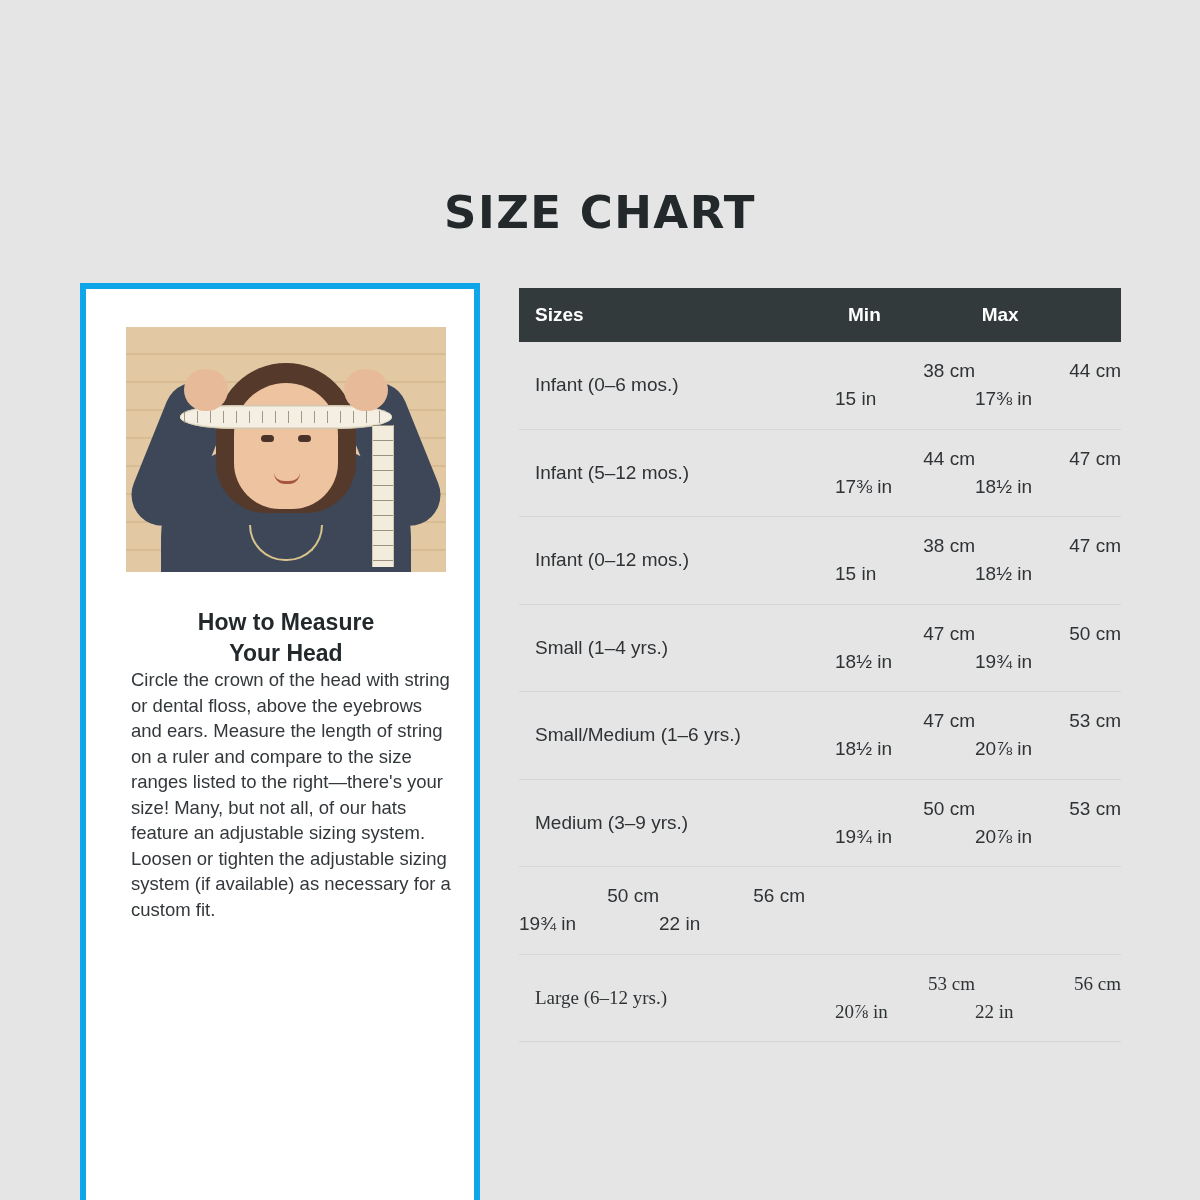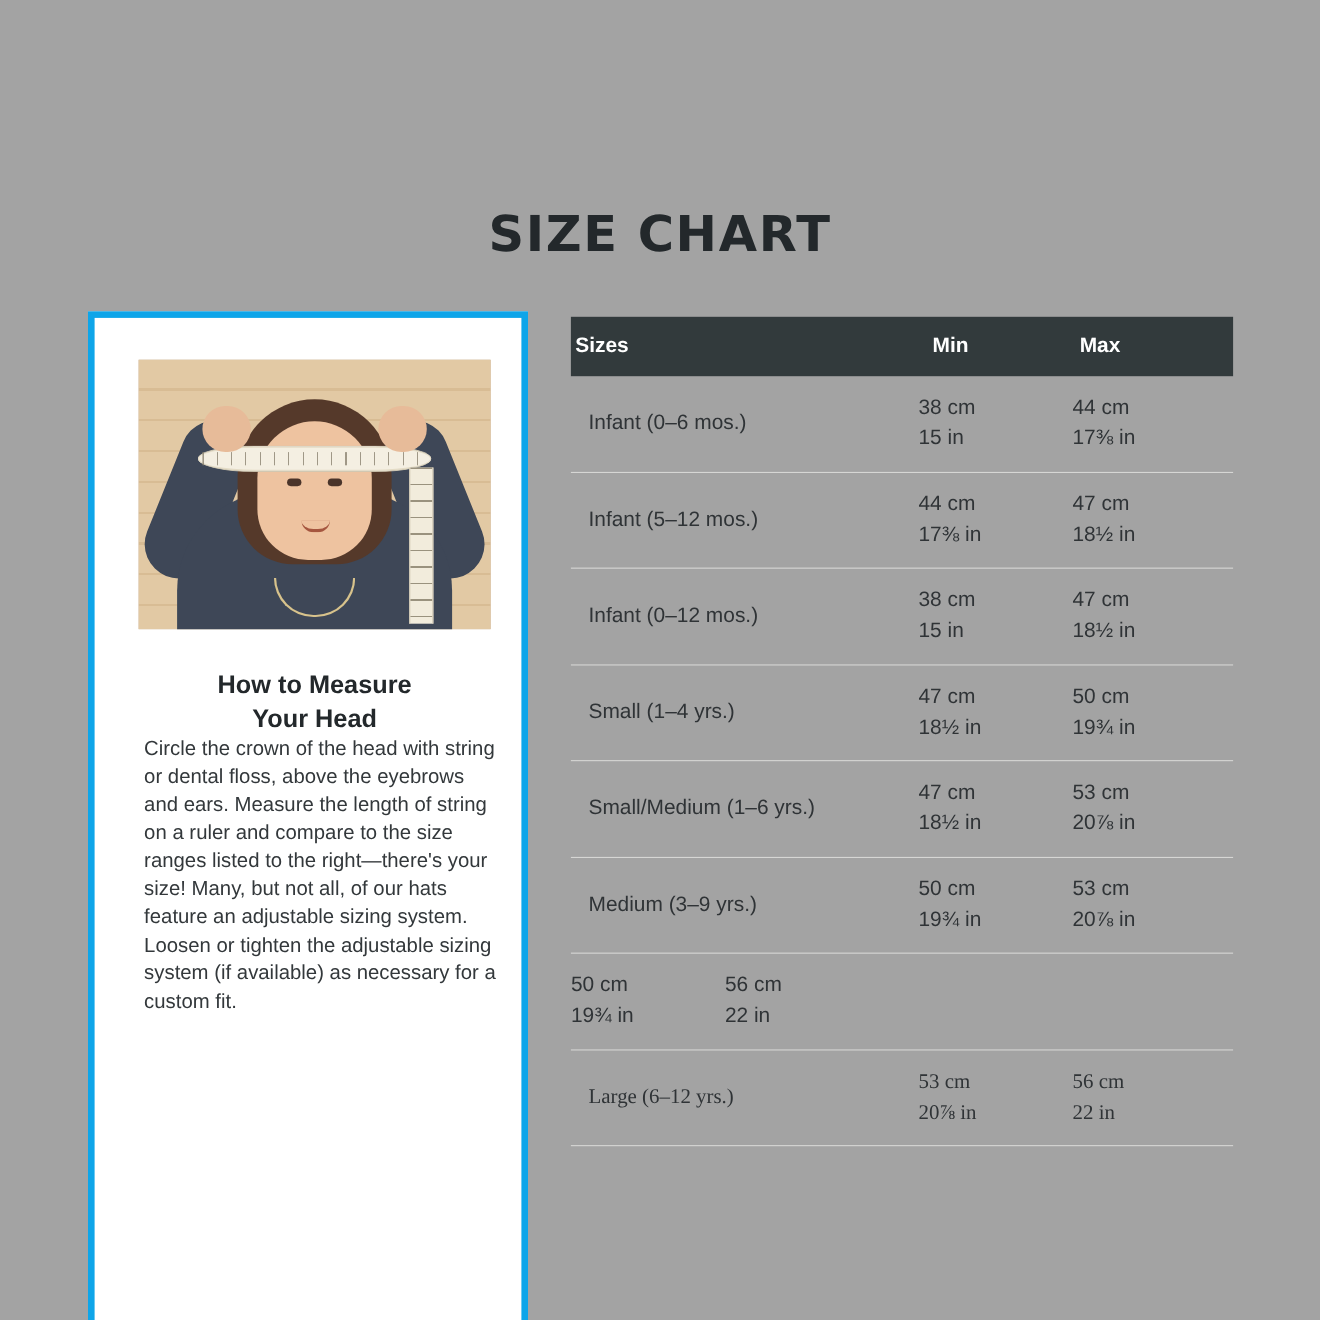--- a/index.html
+++ b/index.html
@@ -11,21 +11,21 @@
     width: 1200px;
     height: 1200px;
     font-family: "Liberation Sans", sans-serif;
     color: #2f3336;
     position: relative;
     overflow: hidden;
   }
   .page {
     position: absolute;
     inset: 0;
-    background: #a3a3a3;
+    background: #e5e5e5;
   }
   .title {
     position: absolute;
     top: 186px;
     left: 0;
     width: 1200px;
     text-align: center;
     font-size: 45px;
     font-weight: bold;
     letter-spacing: 1.5px;
@@ -187,42 +187,42 @@
   }
   .t-head {
     display: flex;
     background: #323a3c;
     color: #ffffff;
     height: 54px;
     align-items: center;
     font-size: 19px;
     font-weight: bold;
   }
-  .t-head .c0 { width: 344px; padding-left: 4px; box-sizing: border-box; }
+  .t-head .c0 { width: 344px; padding-left: 16px; box-sizing: border-box; }
   .t-head .c1 { width: 140px; }
   .t-head .c2 { width: 146px; }
 
   .t-row {
     display: flex;
     align-items: center;
     height: 86.5px;
     border-bottom: 1px solid #d6d6d4;
     font-size: 19px;
     color: #2f3336;
   }
   .t-row:last-child { border-bottom: 1px solid #d6d6d4; font-family: Liberation Serif, serif; }
   .t-row .c0 {
     width: 316px;
     padding-left: 16px;
     box-sizing: border-box;
   }
   .t-row .c1 { width: 140px; }
   .t-row .c2 { width: 146px; }
   .val { line-height: 28px; }
-  .val .cm { display: block; }
+  .val .cm { display: block; text-align: right; }
   .val .in { display: block; }
 </style>
 </head>
 <body>
 
 <div class="page">
 
   <div class="title">SIZE CHART</div>
 
   <div class="card">

